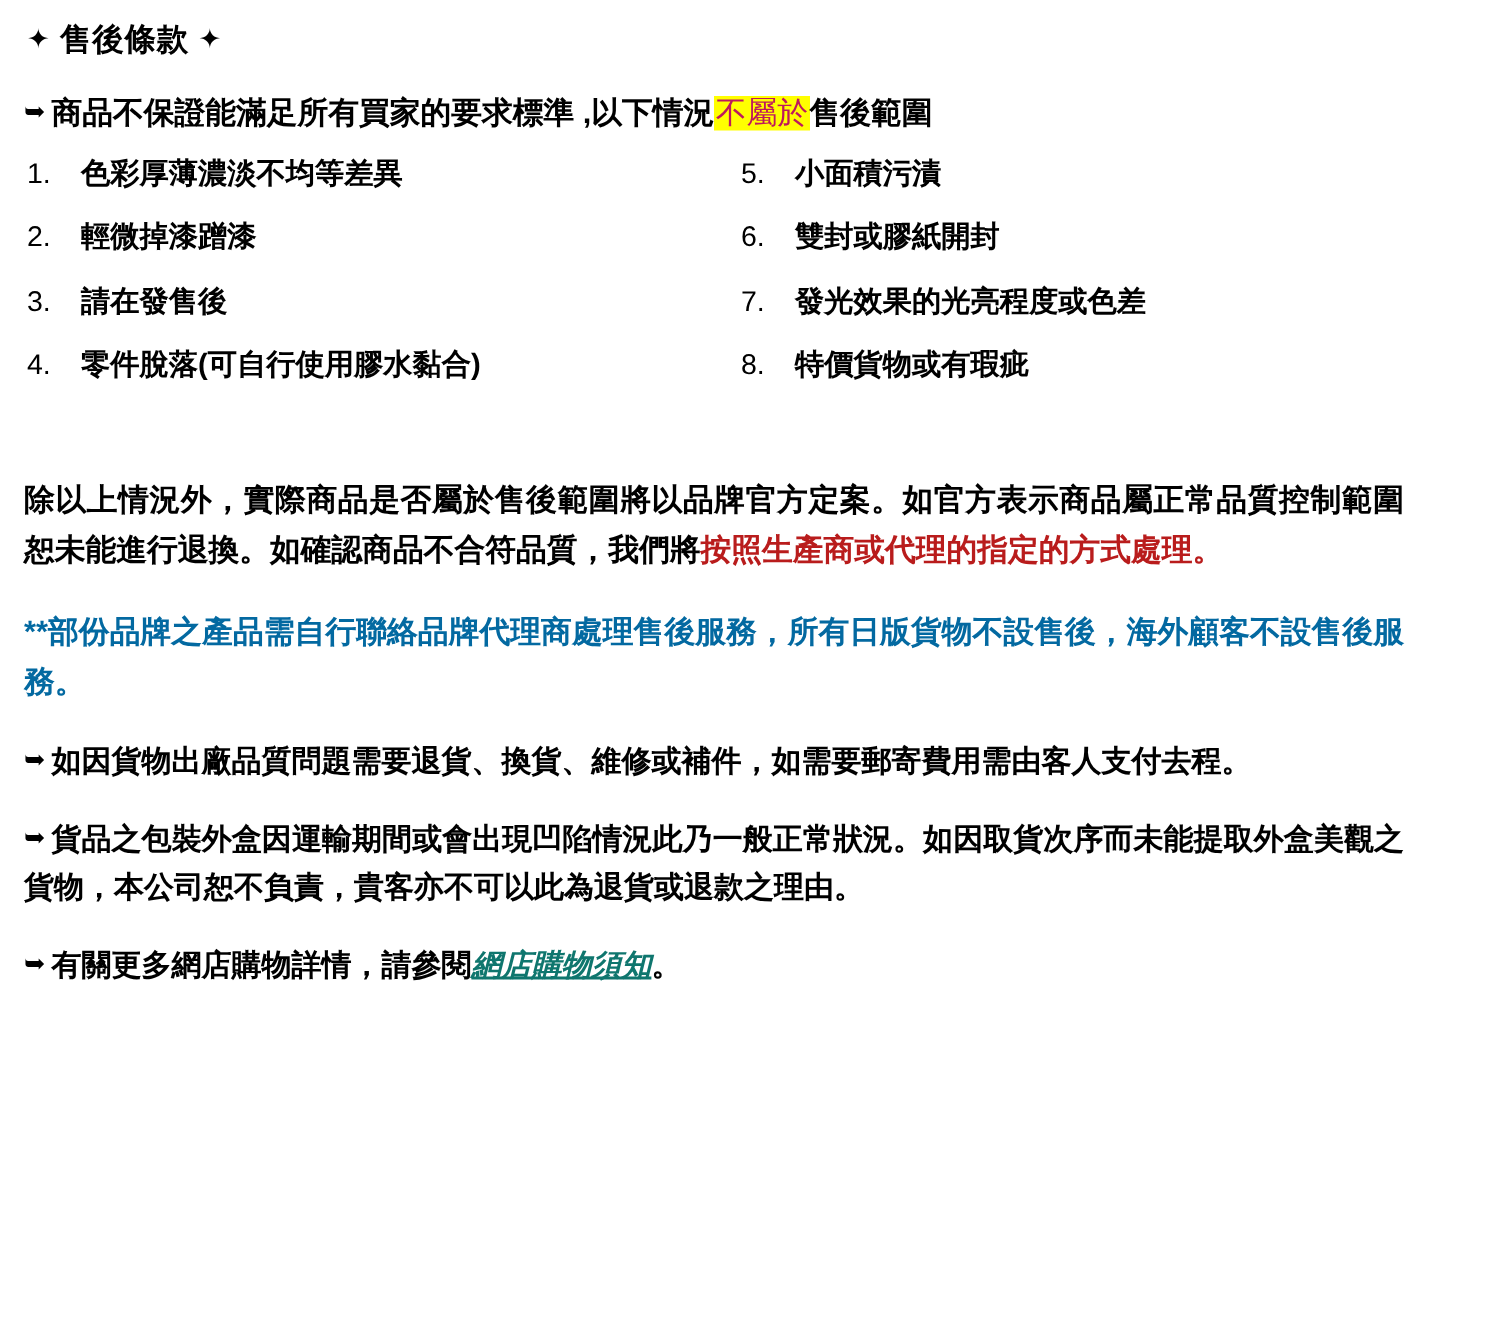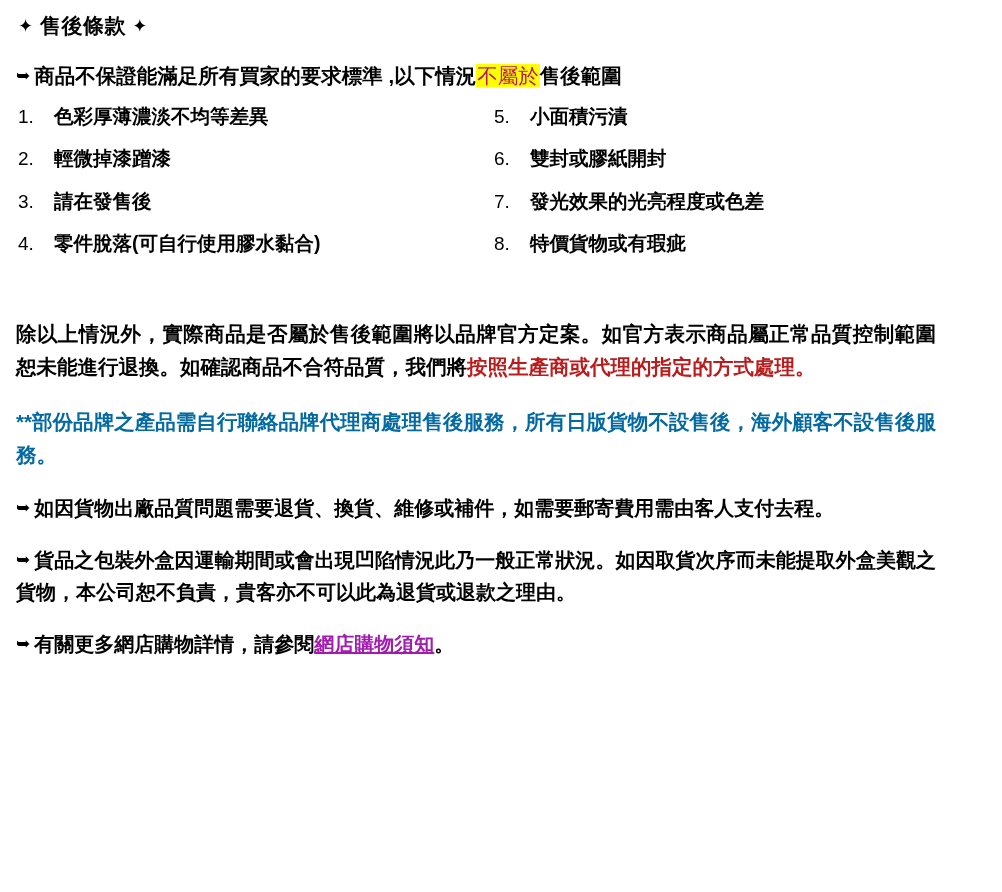--- a/index.html
+++ b/index.html
@@ -107,23 +107,24 @@
     margin-top: 20px;
     text-align: justify;
     text-justify: inter-ideograph;
   }
   .small-arrow-para .arrow {
     font-size: 17px;
     vertical-align: 2px;
     margin-right: 4px;
   }
   .link {
-    color: #a21caf;
+    color: #0f766e;
     text-decoration: underline;
     cursor: pointer;
+    font-style: italic;
   }
 </style>
 </head>
 <body>
 
 <div class="page">
 
   <div class="title">
     <span class="star">✦</span>
     <span>售後條款</span>

